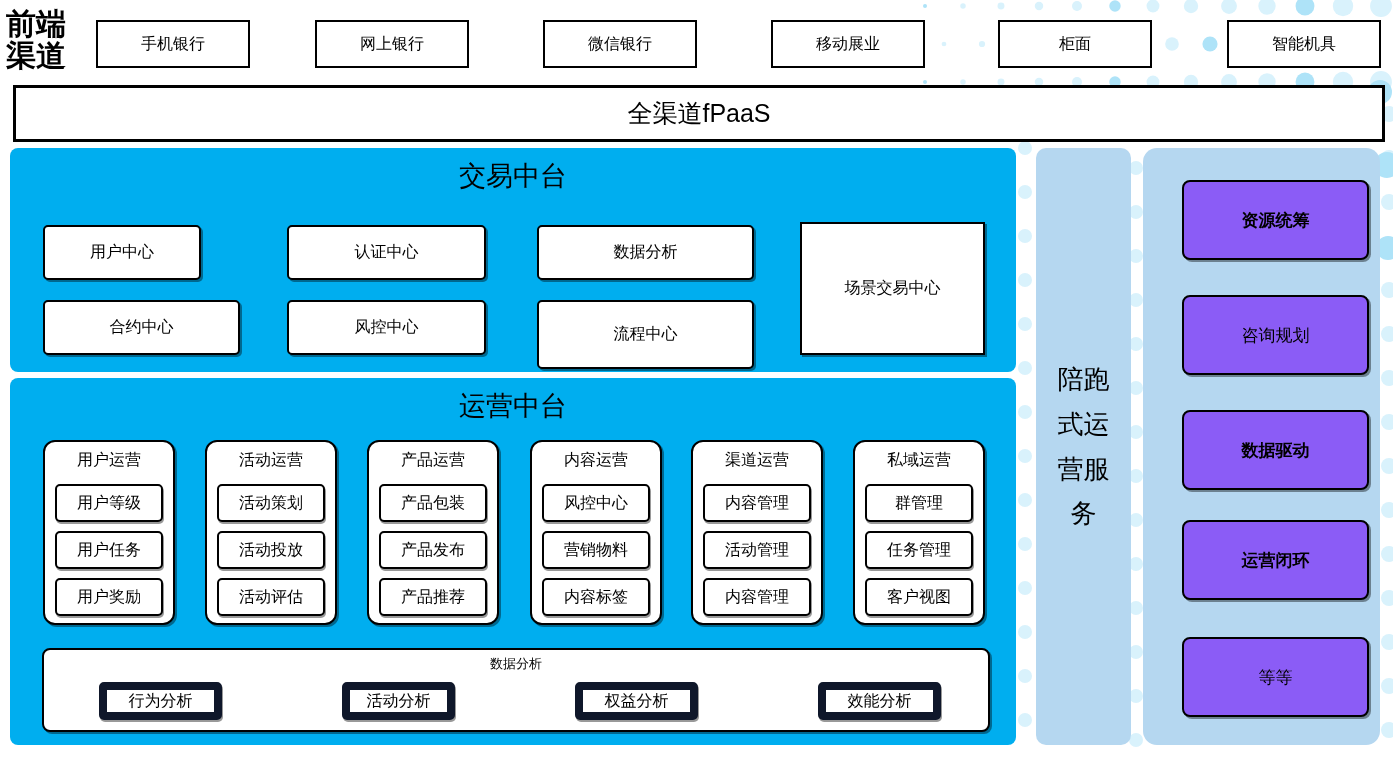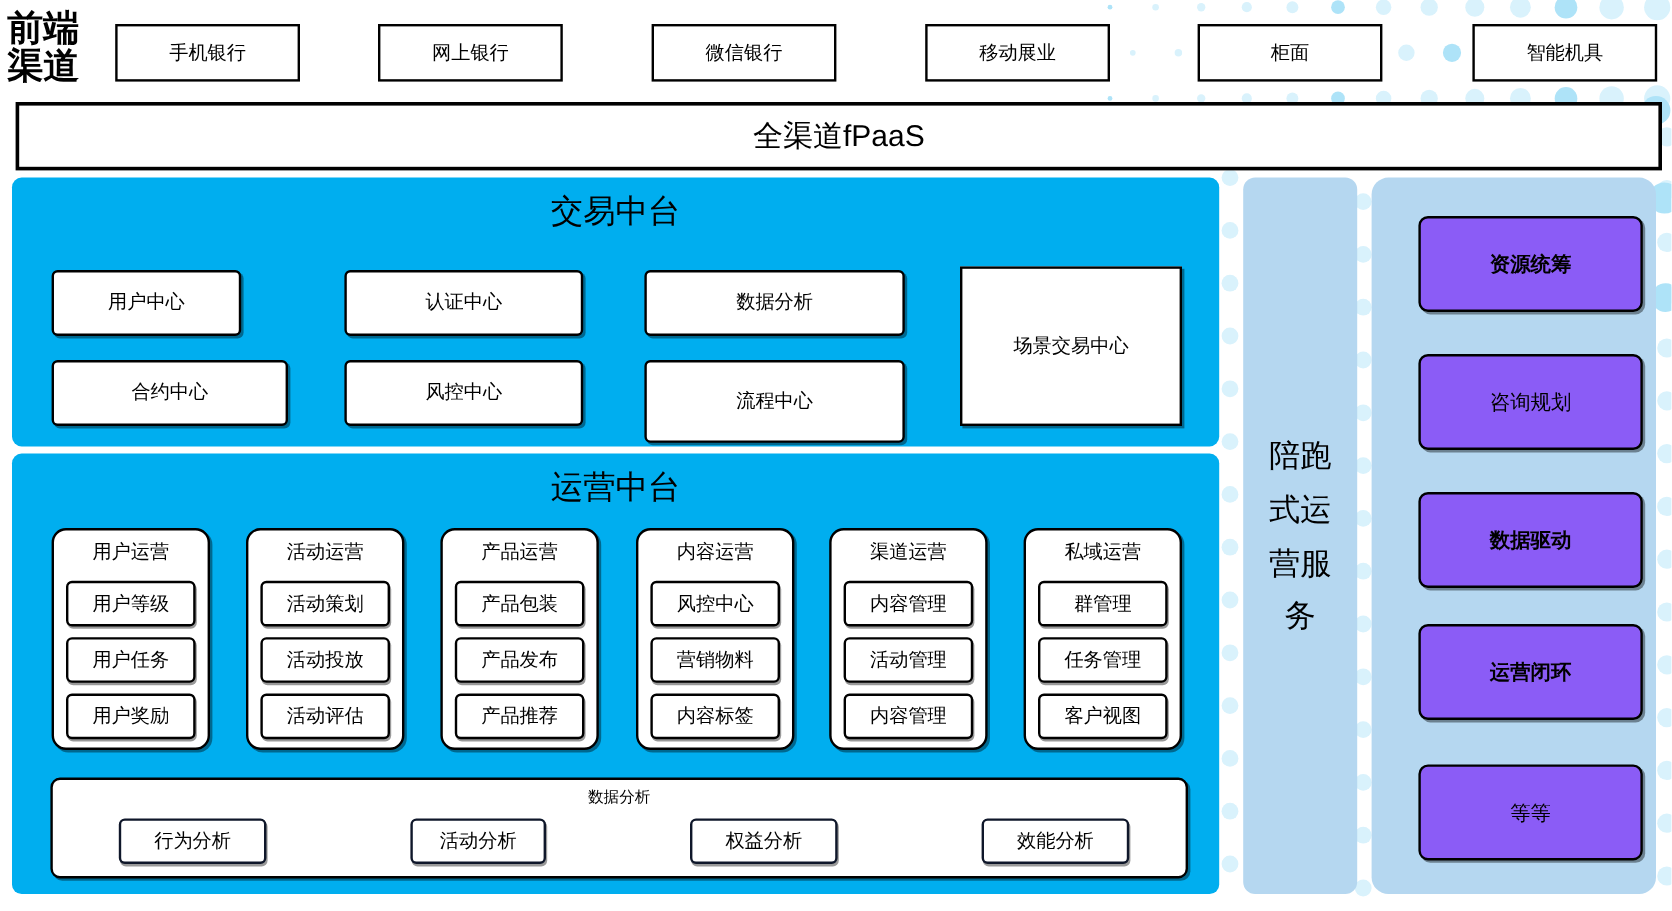--- a/index.html
+++ b/index.html
@@ -29,21 +29,21 @@
           border-radius:12px;box-shadow:2px 2px 0 rgba(0,0,0,0.40);z-index:2;box-sizing:border-box;}
   .op-col-header{position:absolute;left:0;right:0;top:8px;text-align:center;font-size:16px;}
   .op-item{position:absolute;left:10px;width:108px;height:38px;background:#fff;border:2px solid #000;
            border-radius:5px;box-shadow:1px 2px 0 rgba(0,0,0,0.40);display:flex;align-items:center;
            justify-content:center;font-size:16px;box-sizing:border-box;}
 
   .analysis{position:absolute;left:32px;top:270px;width:948px;height:84px;background:#fff;
             border:2px solid #000;border-radius:8px;box-shadow:2px 2px 0 rgba(0,0,0,0.40);
             z-index:2;box-sizing:border-box;}
   .analysis-title{position:absolute;left:0;right:0;top:5px;text-align:center;font-size:13px;}
-  .analysis-item{position:absolute;top:32px;height:38px;background:#fff;border:2px solid #0f172a;
+  .analysis-item{position:absolute;top:32px;height:38px;background:#fff;border:8px solid #0f172a;
                  border-radius:5px;box-shadow:1px 2px 0 rgba(0,0,0,0.40);display:flex;align-items:center;
                  justify-content:center;font-size:16px;box-sizing:border-box;}
 
   .side-bar{left:1036px;top:148px;width:95px;height:597px;background:#B5D7F0;border-radius:10px;}
   .side-text{width:58px;font-size:26px;font-weight:500;line-height:1.72;word-break:break-all;
              text-align:center;}
 
   .right-panel{left:1143px;top:148px;width:237px;height:597px;background:#B5D7F0;border-radius:14px;}
   .rp-box{position:absolute;left:27px;width:187px;height:80px;background:#8b5cf6;border:2px solid #000;
           border-radius:8px;box-shadow:2px 2px 0 rgba(0,0,0,0.40);display:flex;align-items:center;

